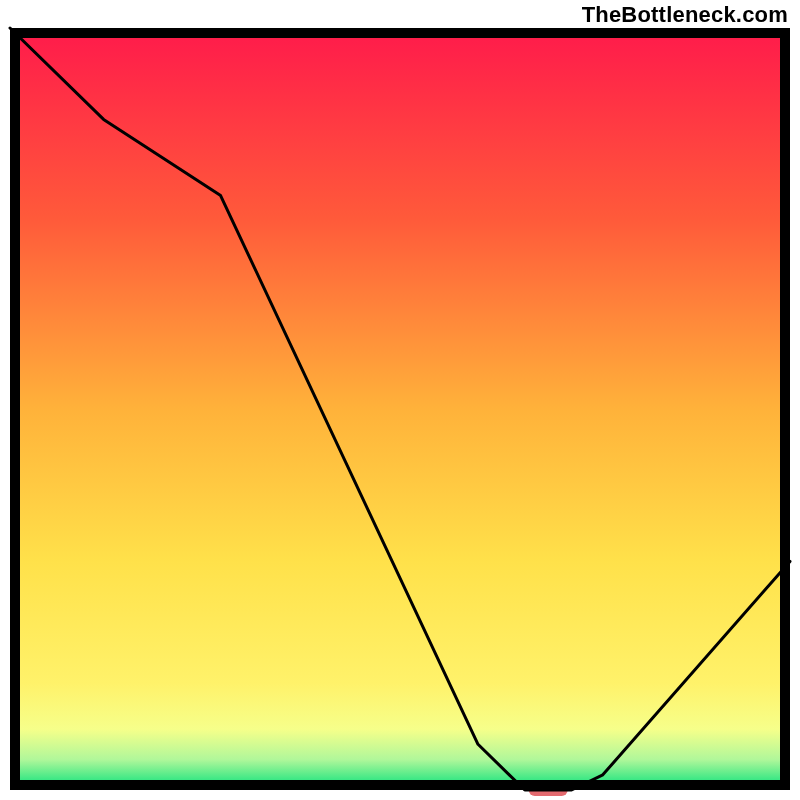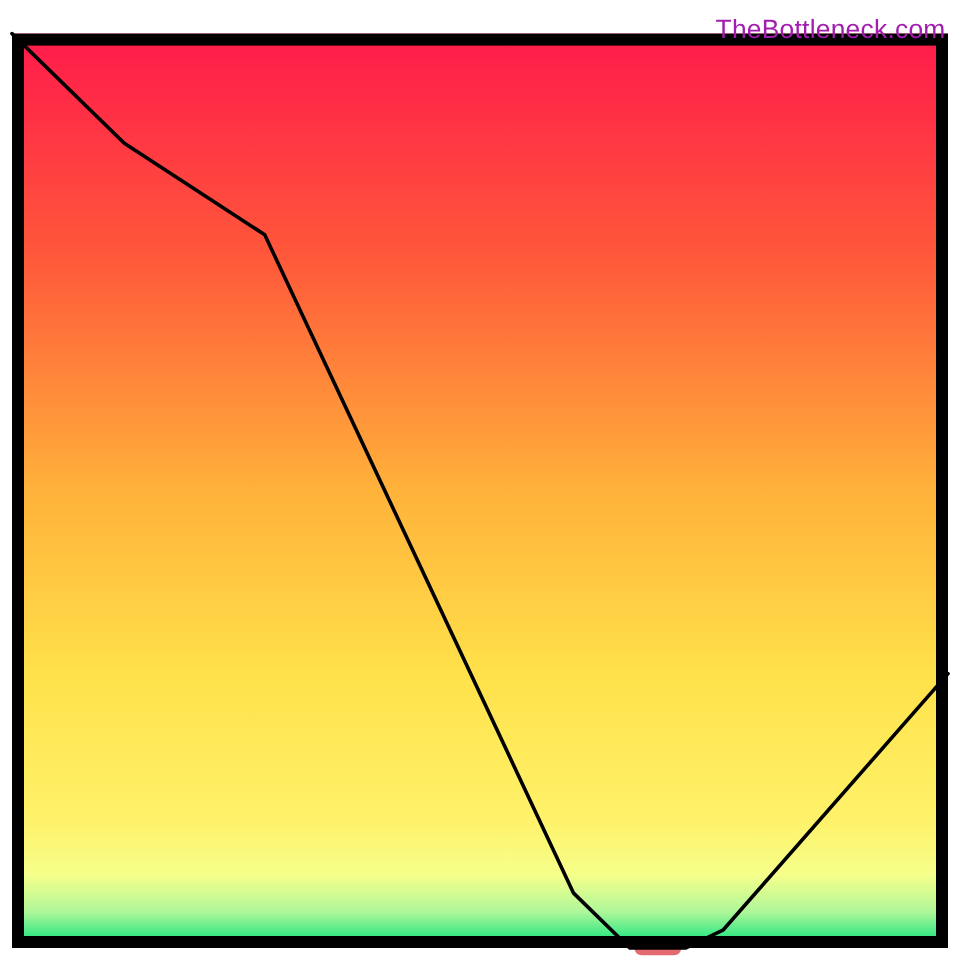--- a/index.html
+++ b/index.html
@@ -11,25 +11,25 @@
     overflow: hidden;
     font-family: Arial, Helvetica, sans-serif;
   }
   .chart-wrap {
     position: relative;
     width: 800px;
     height: 800px;
   }
   .watermark {
     position: absolute;
-    top: 12px;
+    top: 2px;
     right: 12px;
     font-size: 22px;
-    font-weight: 400;
-    color: #a21caf;
+    font-weight: 700;
+    color: #000000;
     letter-spacing: 0.2px;
   }
   svg {
     display: block;
   }
 </style>
 </head>
 <body>
 
 <div class="chart-wrap">

